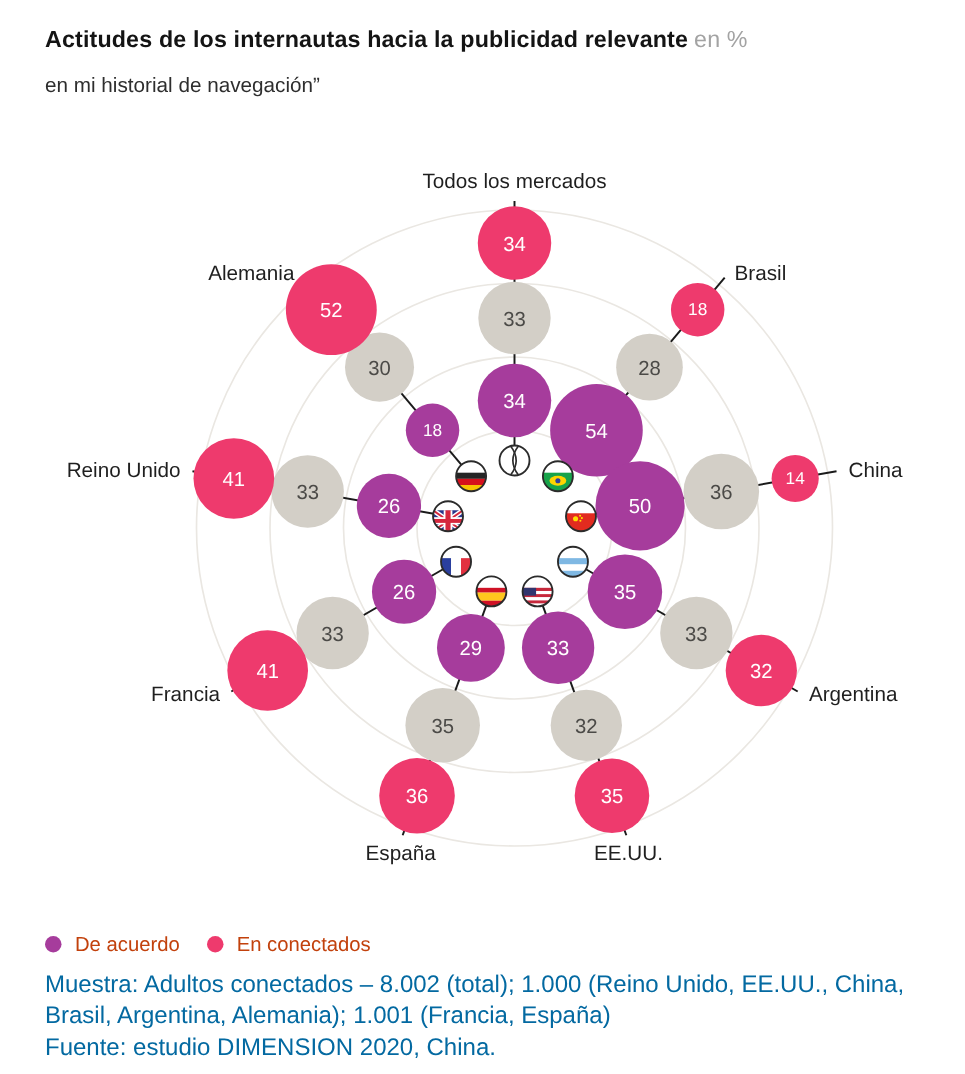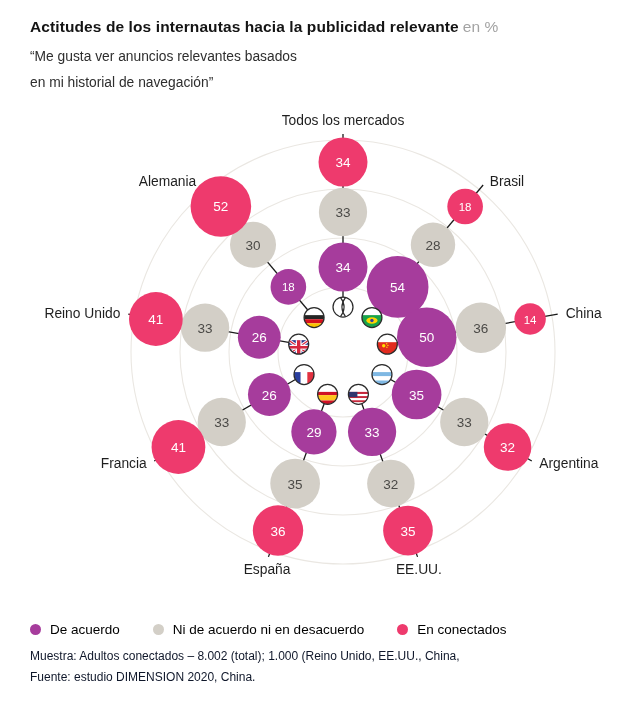--- a/index.html
+++ b/index.html
@@ -7,35 +7,34 @@
     position:relative;width:643px;height:716px;background:#ffffff;overflow:hidden;
     font-family:"Liberation Sans","DejaVu Sans",sans-serif;color:#1f1f1f;text-decoration:underline;
   }
   .header{position:absolute;left:30px;top:18px;width:580px;}
   .header h1{margin:0;font-size:15.5px;font-weight:bold;color:#141414;letter-spacing:.1px;}
   .header h1 .suffix{font-weight:400;color:#a3a3a3;margin-left:4px;}
   .header .sub{margin:0;font-size:13.8px;color:#2e2e2e;line-height:26px;}
   .header .sub:first-of-type{margin-top:8px;}
   #chart-svg{position:absolute;left:0;top:0;}
   .legend{
-    position:absolute;left:30px;top:622px;display:flex;align-items:center;gap:33px;
-    font-size:13.5px;color:#000000;
+    position:absolute;left:30px;top:622px;display:flex;align-items:center;gap:18px;
+    font-size:13.5px;color:#c2410c;
   }
   .legend .item{display:flex;align-items:center;gap:9px;}
   .legend .dot{width:11px;height:11px;border-radius:50%;display:inline-block;}
-  .footer{position:absolute;left:30px;top:646px;width:575px;font-size:12px;color:#0f172a;line-height:21px;}
+  .footer{position:absolute;left:30px;top:646px;width:575px;font-size:16px;color:#0369a1;line-height:21px;}
 </style>
 </head>
 <body>
 
 <div class="page">
 
   <div class="header">
     <h1><span>Actitudes de los internautas hacia la publicidad relevante</span><span class="suffix">en %</span></h1>
-    <p class="sub">“Me gusta ver anuncios relevantes basados</p>
     <p class="sub">en mi historial de navegación”</p>
   </div>
 
   <svg id="chart-svg" width="643" height="614" viewBox="0 0 643 614">
       <circle cx="343" cy="352" r="65" fill="none" stroke="#eae7e2" stroke-width="1.1"></circle>
       <circle cx="343" cy="352" r="114" fill="none" stroke="#eae7e2" stroke-width="1.1"></circle>
       <circle cx="343" cy="352" r="163" fill="none" stroke="#eae7e2" stroke-width="1.1"></circle>
       <circle cx="343" cy="352" r="212" fill="none" stroke="#eae7e2" stroke-width="1.1"></circle>
       <line x1="343" y1="307" x2="343" y2="134" stroke="#1a1a1a" stroke-width="1.3"></line>
       <line x1="371.9254424358943" y1="317.528000059646" x2="483.12769891166556" y2="185.00231140006278" stroke="#1a1a1a" stroke-width="1.3"></line>
@@ -229,26 +228,23 @@
       <text x="120.37267883128982" y="317.9501045579415" fill="#1f1f1f" text-anchor="end" font-size="13.8" font-family="&quot;Liberation Sans&quot;,&quot;DejaVu Sans&quot;,sans-serif">Reino Unido</text>
       <text x="196.30115064958827" y="186.4381336275869" fill="#1f1f1f" text-anchor="end" font-size="13.8" font-family="&quot;Liberation Sans&quot;,&quot;DejaVu Sans&quot;,sans-serif">Alemania</text>
     </svg>
 
   <div class="legend" id="legend">
       <span class="item">
         <span class="dot" style="background: rgb(166, 60, 156);"></span>
         <span>De acuerdo</span>
       </span>
       <span class="item">
-        <span class="dot" style="background: rgb(211, 207, 199);"></span>
-        <span>Ni de acuerdo ni en desacuerdo</span>
-      </span>
-      <span class="item">
         <span class="dot" style="background: rgb(238, 58, 109);"></span>
         <span>En conectados</span>
       </span>
     </div>
 
   <div class="footer" id="footer">
       <div>Muestra: Adultos conectados – 8.002 (total); 1.000 (Reino Unido, EE.UU., China,</div>
+      <div>Brasil, Argentina, Alemania); 1.001 (Francia, España)</div>
       <div>Fuente: estudio DIMENSION 2020, China.</div>
     </div>
 </div>
 
 </body></html>

